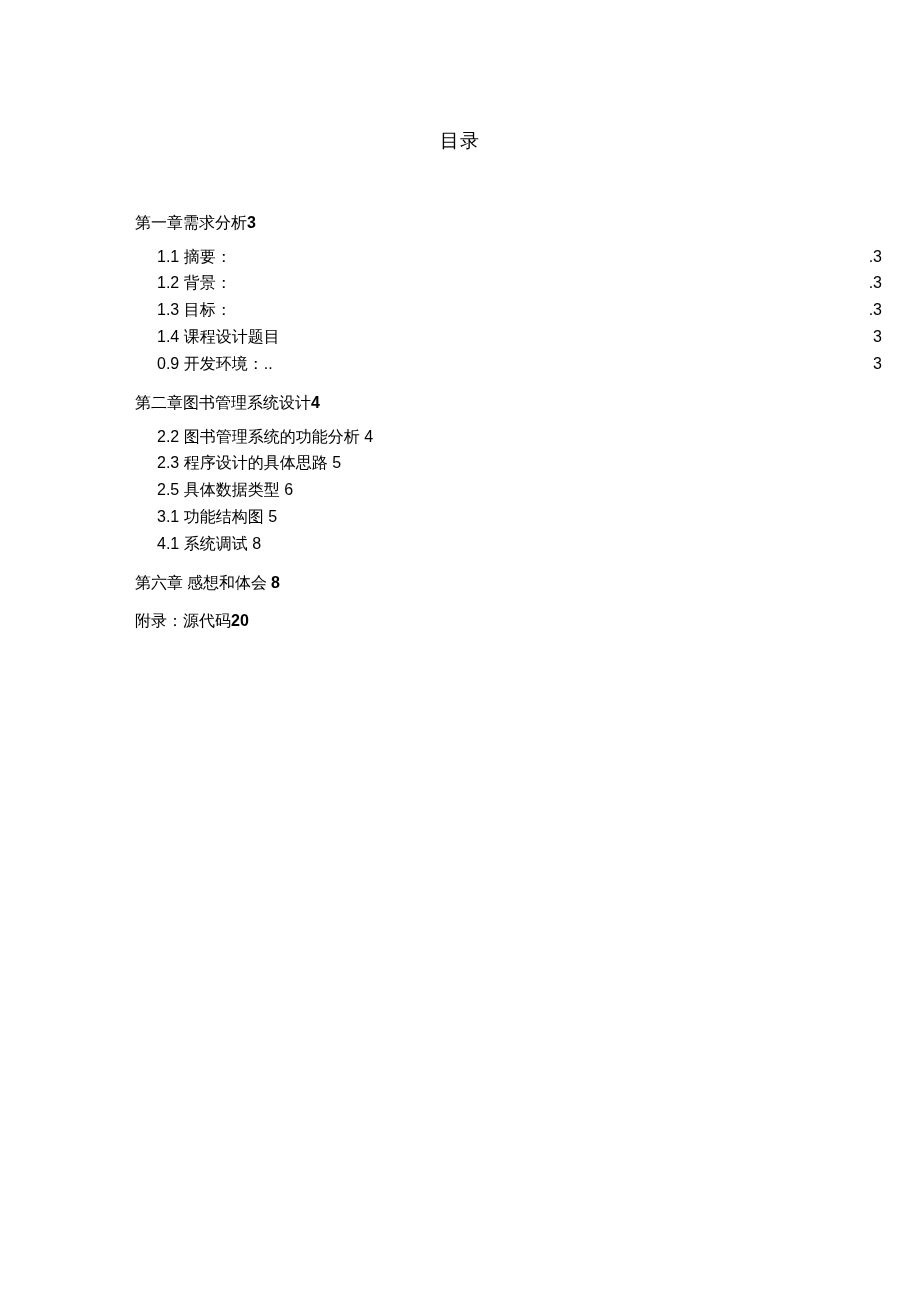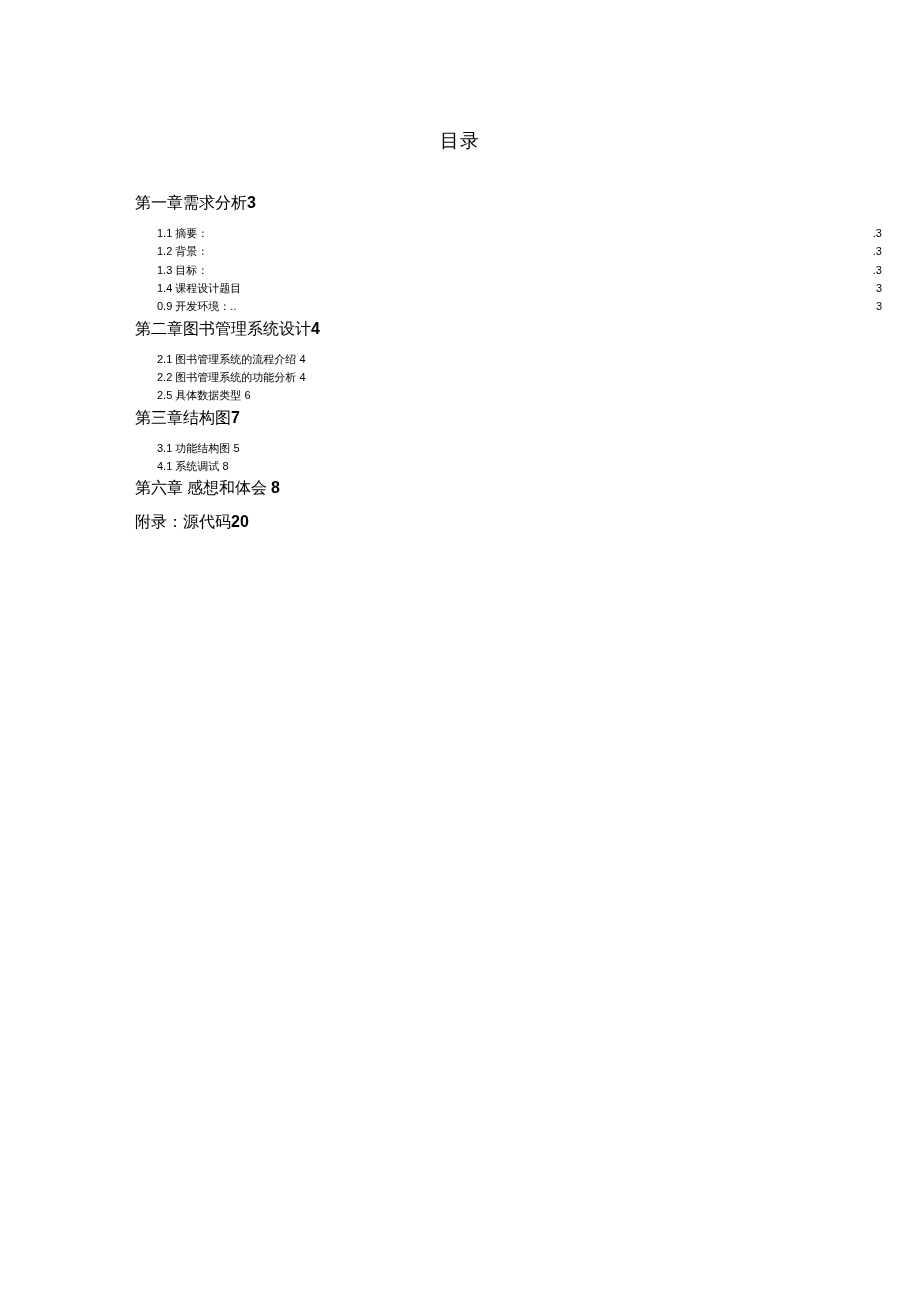--- a/index.html
+++ b/index.html
@@ -9,40 +9,40 @@
       background: #ffffff;
       font-family: "SimSun", "宋体", serif;
       color: #000;
       font-size: 16px;
       padding-top: 128px;
     }
     .page-title {
       text-align: center;
       font-size: 19px;
       font-weight: normal;
-      margin-bottom: 36px;
+      margin-bottom: 56px;
       letter-spacing: 1px;
     }
     .content {
       padding-left: 135px;
       padding-right: 38px;
     }
     .chapter {
       font-family: "SimSun", "宋体", serif;
       font-size: 16px;
       line-height: 1.6;
-      margin-top: 0;
+      margin-top: 12px;
       margin-bottom: 8px;
     }
     .chapter:first-child { margin-top: 11px; }
     .chapter .num { font-weight: bold; font-family: Arial, sans-serif; }
     .sub {
       padding-left: 22px;
       font-family: Arial, "SimSun", sans-serif;
-      font-size: 11px;
+      font-size: 16px;
       line-height: 1.68;
     }
     .sub-line {
       display: flex;
       align-items: baseline;
     }
     .sub-label { white-space: pre; }
     .sub-page { white-space: nowrap; }
     .dots {
       flex: 1;
@@ -88,33 +88,30 @@
         <span class="dots"></span>
         <span class="sub-page right-col">3</span>
       </div>
   </div>
 
   <div class="chapter">
     <span>第二章图书管理系统设计</span><span class="num">4</span>
   </div>
   <div class="sub">
     <div class="sub-line">
-        <span class="sub-label">2.1 图书管理系统的流程介绍 4</span>
+        <span class="sub-label">2.2 图书管理系统的功能分析 4</span>
       </div>
     <div class="sub-line">
-        <span class="sub-label">2.2 图书管理系统的功能分析 4</span>
+        <span class="sub-label">2.3 程序设计的具体思路 5</span>
       </div>
     <div class="sub-line">
         <span class="sub-label">2.5 具体数据类型 6</span>
       </div>
   </div>
 
-  <div class="chapter">
-    <span>第三章结构图</span><span class="num">7</span>
-  </div>
   <div class="sub">
     <div class="sub-line">
         <span class="sub-label">3.1 功能结构图 5</span>
       </div>
   </div>
 
   <div class="sub">
     <div class="sub-line">
         <span class="sub-label">4.1 系统调试 8</span>
       </div>

